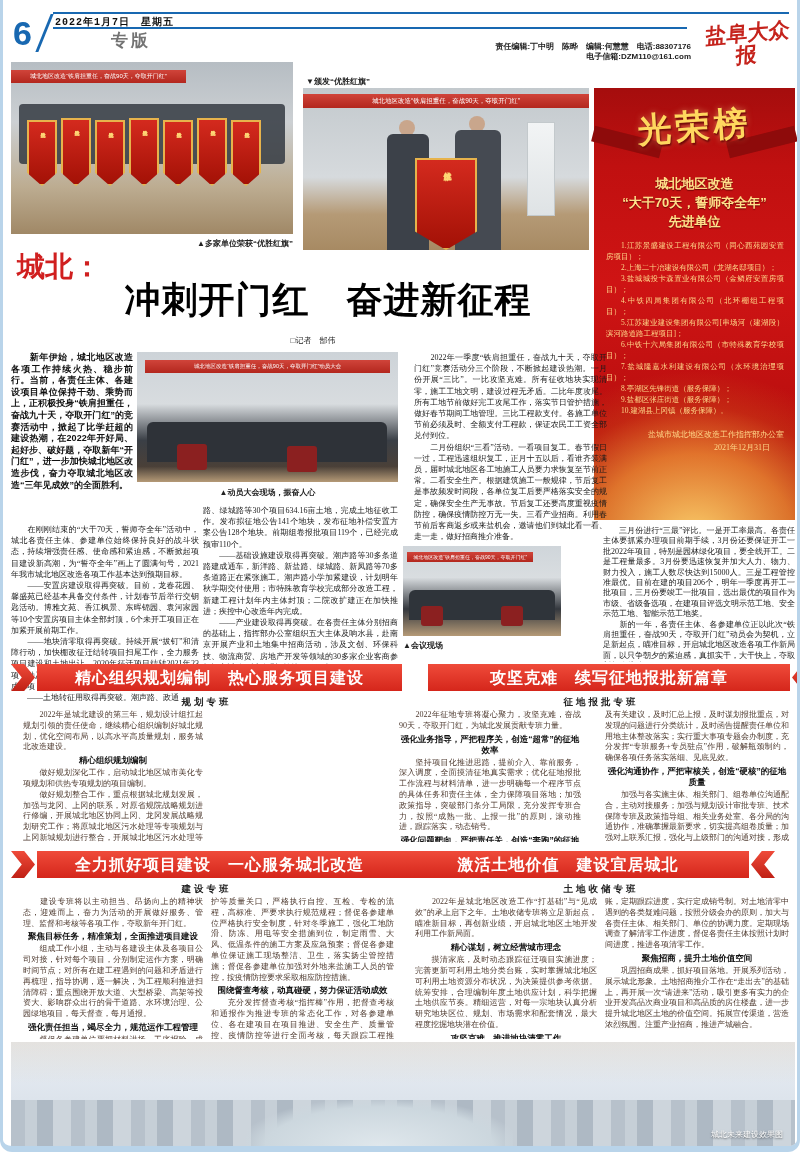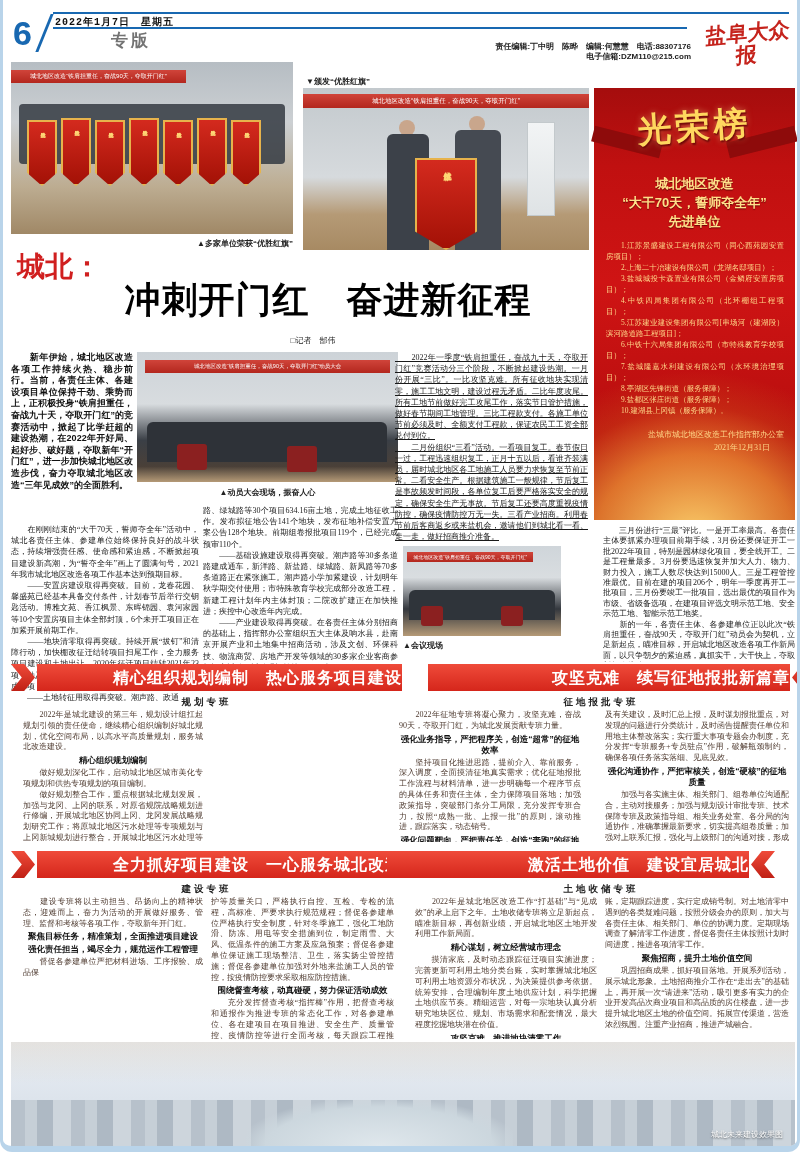--- a/index.html
+++ b/index.html
@@ -53,26 +53,26 @@
   .kicker{left:14px;top:248px;font-size:28px;font-weight:900;color:#d01f1f;font-family:"Liberation Serif",serif;}
   .main-title{left:58px;top:276px;width:534px;text-align:center;font-size:36px;font-weight:900;color:#000;
          letter-spacing:1px;font-family:"Liberation Sans",sans-serif;}
   .byline{left:220px;top:335px;width:180px;text-align:center;font-size:8px;color:#222;}
   
   .art-col{overflow:hidden;text-align:justify;}
   .art-col p{margin:0;}
   .intro{left:8px;top:352px;width:122px;height:150px;font-size:9px;line-height:11.6px;font-weight:bold;color:#111;}
   .col1{left:8px;top:505px;width:188px;height:180px;font-size:8px;line-height:11.2px;color:#1a1a1a;font-family:"Liberation Serif",serif;margin-top:19px;}
   .col2{left:200px;top:505px;width:195px;height:180px;font-size:8px;line-height:11.2px;color:#1a1a1a;font-family:"Liberation Serif",serif;}
-  .col3{left:392px;top:352px;width:193px;height:190px;font-size:8px;line-height:11.2px;color:#1a1a1a;font-family:"Liberation Serif",serif;text-decoration:underline;}
+  .col3{left:411px;top:352px;width:193px;height:190px;font-size:8px;line-height:11.2px;color:#1a1a1a;font-family:"Liberation Serif",serif;}
   .col4{left:600px;top:526px;width:192px;height:136px;font-size:8px;line-height:10.4px;color:#1a1a1a;font-family:"Liberation Serif",serif;}
   
   .banner{height:27px;}
   .banner .bar{position:absolute;left:26px;right:0;top:0;height:27px;background:linear-gradient(180deg,#ef4b3a,#d5261b);
-         color:#fff;font-weight:900;font-size:16px;line-height:27px;text-align:right;letter-spacing:1px;}
+         color:#fff;font-weight:900;font-size:16px;line-height:27px;text-align:center;letter-spacing:1px;}
   .banner .chev{position:absolute;left:0;top:0;width:24px;height:27px;background:linear-gradient(180deg,#ef4b3a,#c02015);
          clip-path:polygon(0 0,55% 0,100% 50%,55% 100%,0 100%,45% 50%);}
   .banner.rtail .bar{left:0;right:26px;}
   .banner.rtail .chev{left:auto;right:0;transform:scaleX(-1);}
   .team{text-align:center;font-size:9.5px;font-weight:bold;color:#222;letter-spacing:3px;}
   .sec-col{overflow:hidden;text-align:justify;font-size:8px;line-height:10.8px;color:#4d392e;font-family:"Liberation Serif",serif;}
   .sec-col p{margin:0;}
   .sec-col h4{margin:2px 0 2px 0;text-align:center;font-size:8.5px;color:#111;
          font-family:"Liberation Sans",sans-serif;font-weight:bold;line-height:11px;}
   
@@ -93,21 +93,21 @@
 <div class="page">
 
   <div class="abs pageno">6</div>
   <div class="abs hslash" style="left:40px;top:14px;"></div>
   <div class="abs hline" style="left:50px;right:8px;top:12px;"></div>
   <div class="abs date-line">2022年1月7日　星期五</div>
   <div class="abs hline" style="left:50px;right:110px;top:27px;"></div>
   <div class="abs section-label">专版</div>
   <div class="abs editor-info">
     <div>责任编辑:丁中明　陈晔　编辑:何慧慧　电话:88307176</div>
-    <div>电子信箱:DZM110@215.com</div>
+    <div>电子信箱:DZM110@161.com</div>
   </div>
   <div class="abs masthead">盐阜大众报</div>
 
   <div class="abs photo ph1">
     <div class="pbanner" style="left:0;top:8px;width:62%;height:13px;">城北地区改造“铁肩担重任，奋战90天，夺取开门红”</div>
     <div class="fig" style="left:8px;top:42px;width:266px;height:60px;opacity:.85;border-radius:4px;"></div>
     <div class="pennant" style="left:16px;top:58px;width:26px;height:62px;font-size:5px;">
         <span>优胜单位</span>
       </div>
     <div class="pennant" style="left:50px;top:56px;width:26px;height:64px;font-size:5px;">
@@ -244,20 +244,21 @@
     </div>
 
   <div class="abs banner" style="left:8px;top:851px;width:391px;">
     <div class="chev"></div>
     <div class="bar">全力抓好项目建设　一心服务城北改造</div>
   </div>
   <div class="abs team" style="left:8px;top:883px;width:391px;">建设专班</div>
   <div class="abs sec-col" style="left:20px;top:897px;width:180px;height:142px;">
       <p>　　建设专班将以主动担当、昂扬向上的精神状态，迎难而上，奋力为活动的开展做好服务、管理、监督和考核等各项工作，夺取新年开门红。</p>
       <h4>聚焦目标任务，精准策划，全面推进项目建设</h4>
+      <p>　　组成工作小组，主动与各建设主体及各项目公司对接，针对每个项目，分别制定运作方案，明确时间节点；对所有在建工程遇到的问题和矛盾进行再梳理，指导协调，逐一解决，为工程顺利推进扫清障碍；重点围绕开放大道、大型桥梁、高架等投资大、影响群众出行的骨干道路、水环境治理、公园绿地项目，每天督查，每月通报。</p>
       <h4>强化责任担当，竭尽全力，规范运作工程管理</h4>
       <p>　　督促各参建单位严把材料进场、工序报验、成品保</p>
     </div>
   <div class="abs sec-col" style="left:208px;top:897px;width:183px;height:142px;">
       <p>护等质量关口，严格执行自控、互检、专检的流程，高标准、严要求执行规范规程；督促各参建单位严格执行安全制度，针对冬季施工，强化工地防滑、防冻、用电等安全措施到位，制定雨雪、大风、低温条件的施工方案及应急预案；督促各参建单位保证施工现场整洁、卫生，落实扬尘管控措施；督促各参建单位加强对外地来盐施工人员的管控，按疫情防控要求采取相应防控措施。</p>
       <h4>围绕督查考核，动真碰硬，努力保证活动成效</h4>
       <p>　　充分发挥督查考核“指挥棒”作用，把督查考核和通报作为推进专班的常态化工作，对各参建单位、各在建项目在项目推进、安全生产、质量管控、疫情防控等进行全面考核，每天跟踪工程推进、任务完成情况，倒逼责任落实到位。</p>
     </div>
 
   <div class="abs banner rtail" style="left:384px;top:851px;width:388px;">

